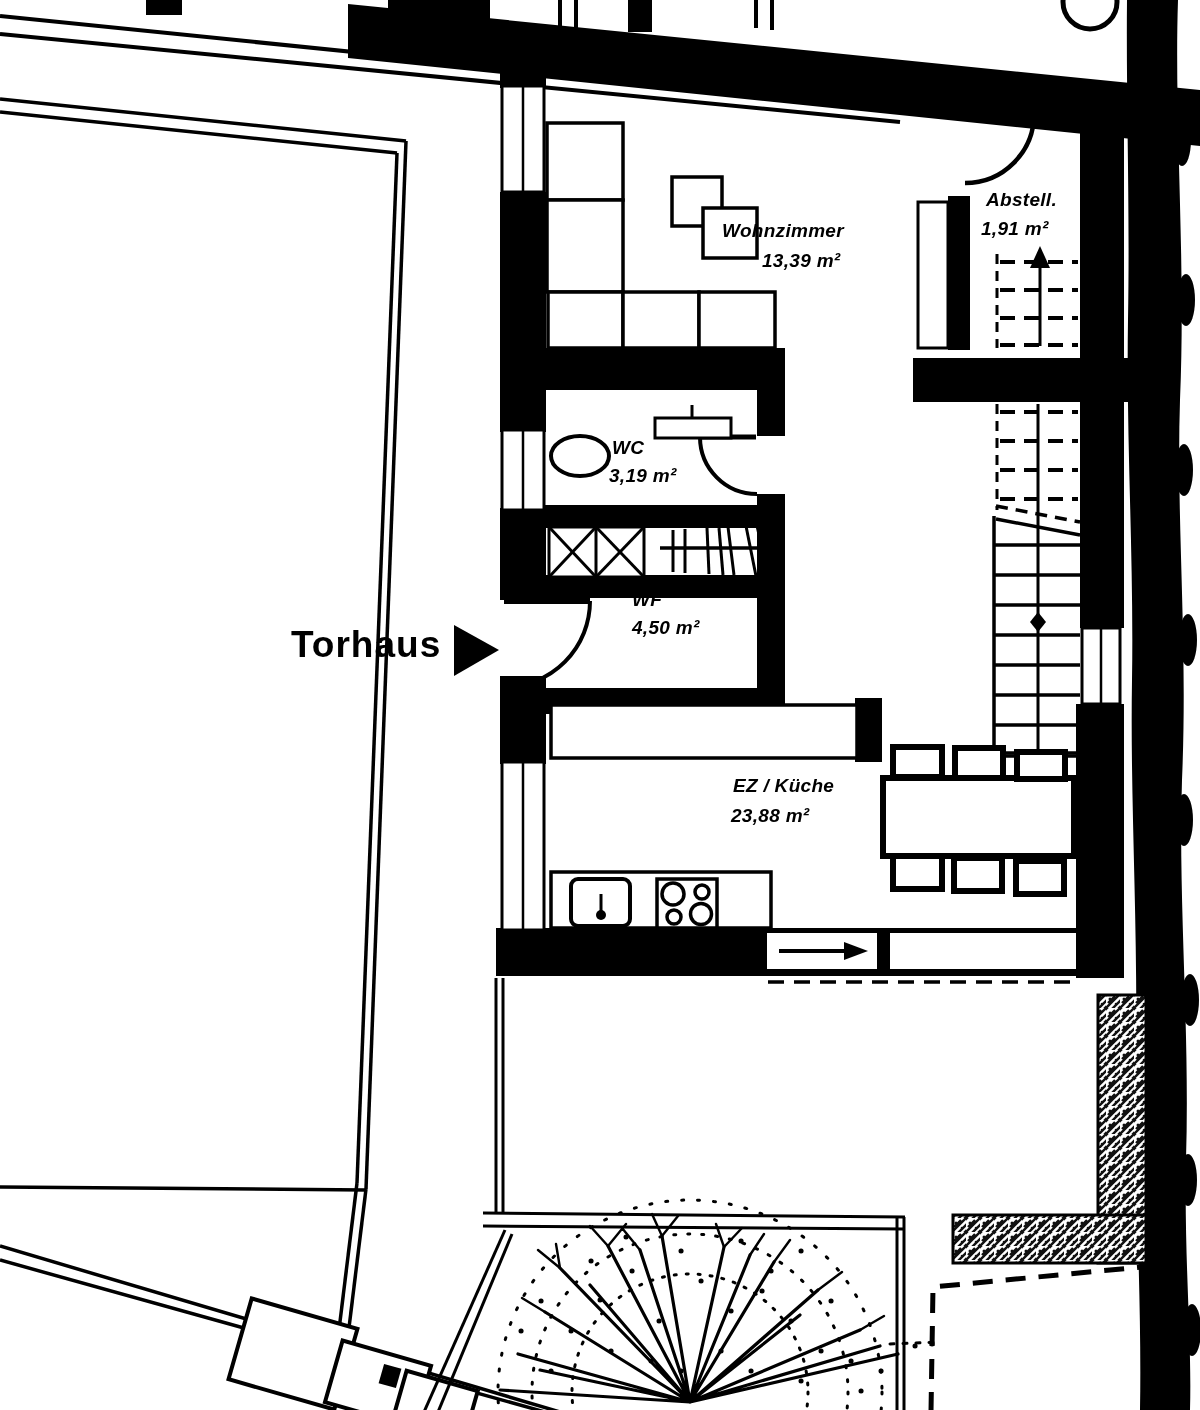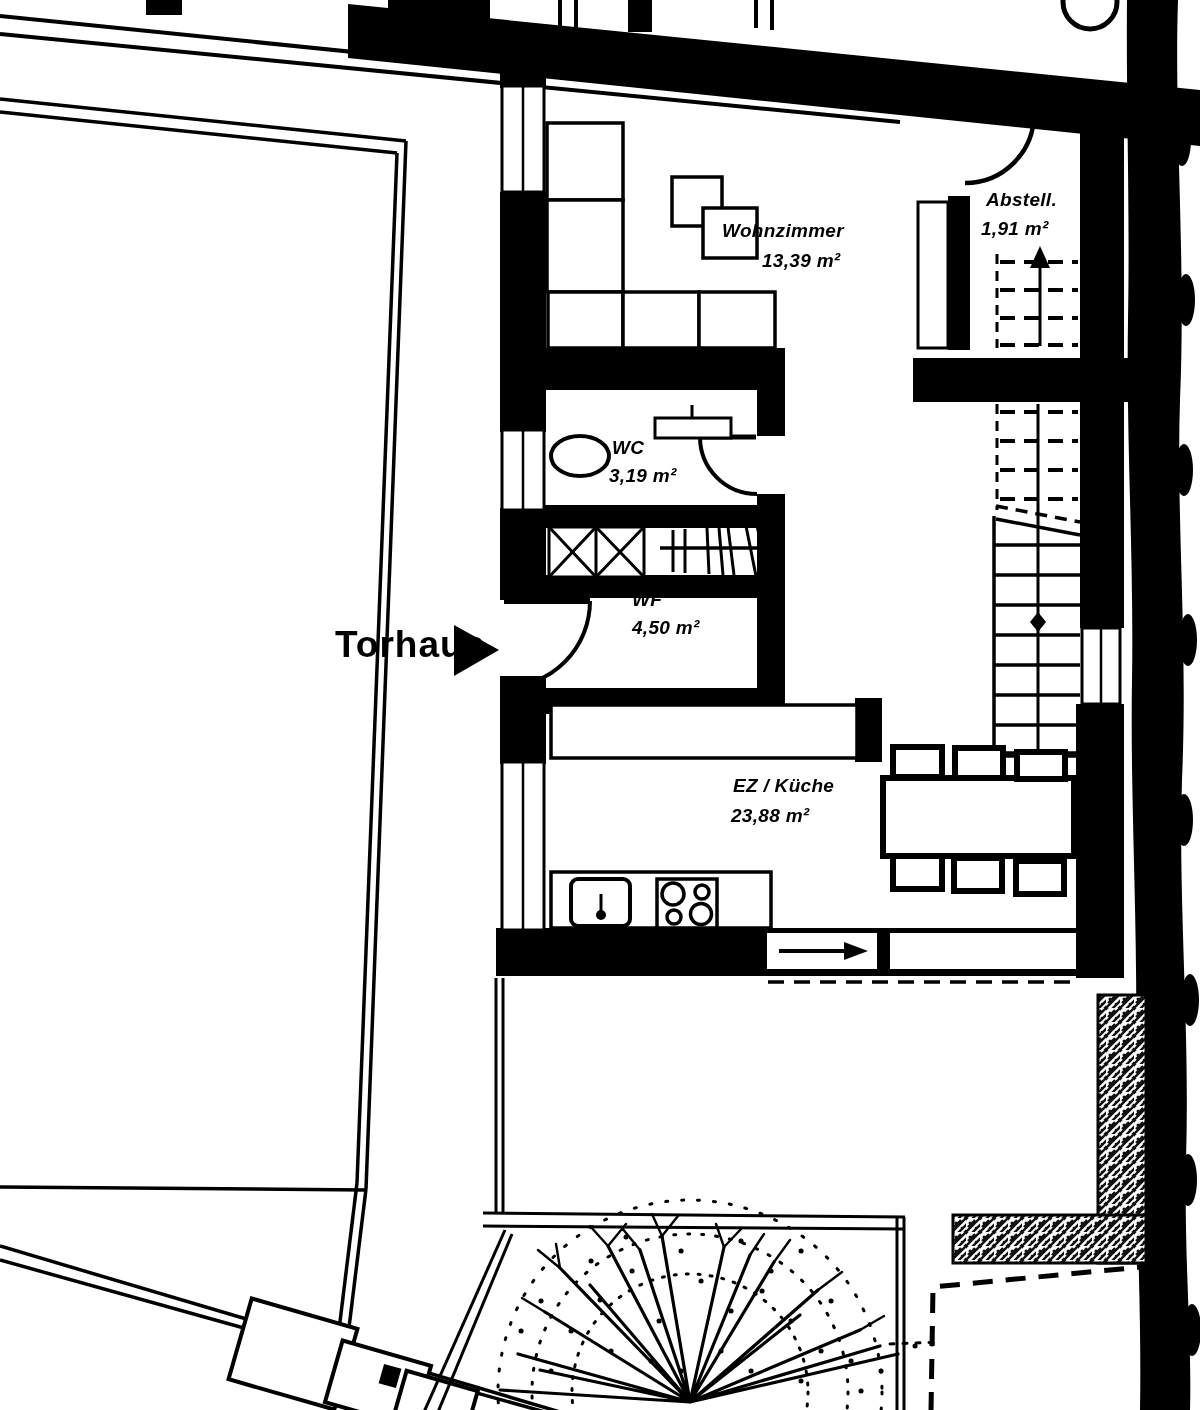--- a/index.html
+++ b/index.html
@@ -1,21 +1,21 @@
 <!DOCTYPE html>
 <html><head>
 <meta charset="utf-8">
 <style>
   html,body{margin:0;padding:0;background:#fff;}
   .canvas{position:relative;width:1200px;height:1410px;background:#ffffff;overflow:hidden;
           font-family:"Liberation Sans",sans-serif;color:#000;}
   .canvas svg{position:absolute;left:0;top:0;}
   .lbl{position:absolute;font-weight:700;white-space:nowrap;line-height:1;}
   .room{font-size:19px;letter-spacing:.3px;font-style:italic;}
-  .site{font-size:37px;letter-spacing:1px;margin-left:44px;}
+  .site{font-size:37px;letter-spacing:1px;}
 </style>
 </head>
 <body>
 
 <div class="canvas">
 <svg width="1200" height="1410" viewBox="0 0 1200 1410">
   <defs>
     <pattern id="rubble" width="14" height="14" patternUnits="userSpaceOnUse">
       <rect width="14" height="14" fill="#fff"></rect>
       <path d="M0,14 L14,0 M-3,4 L4,-3 M10,17 L17,10 M2,9 L9,2 M5,16 L16,5" stroke="#111" stroke-width="2.4"></path>

